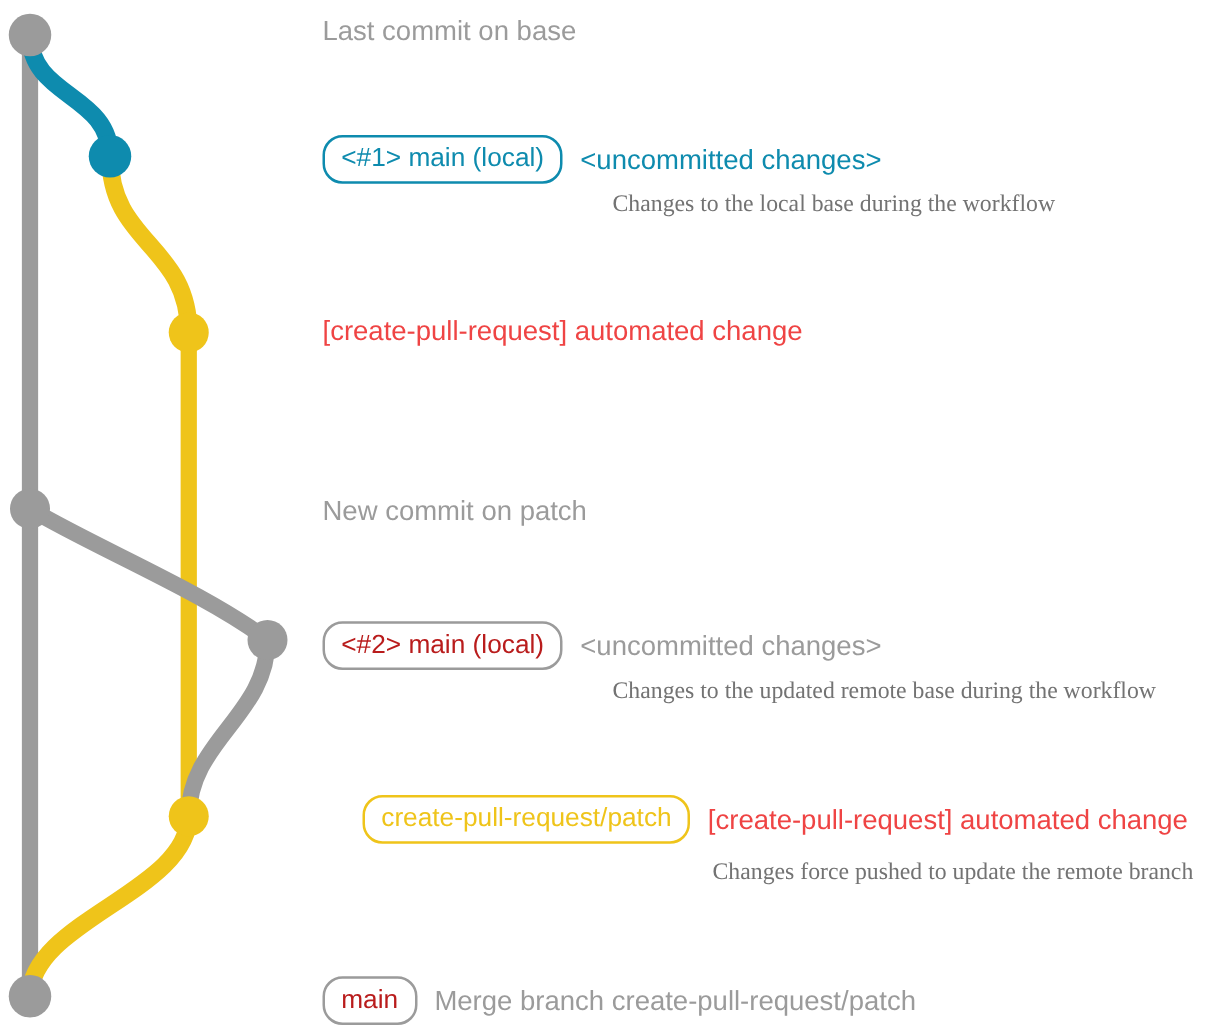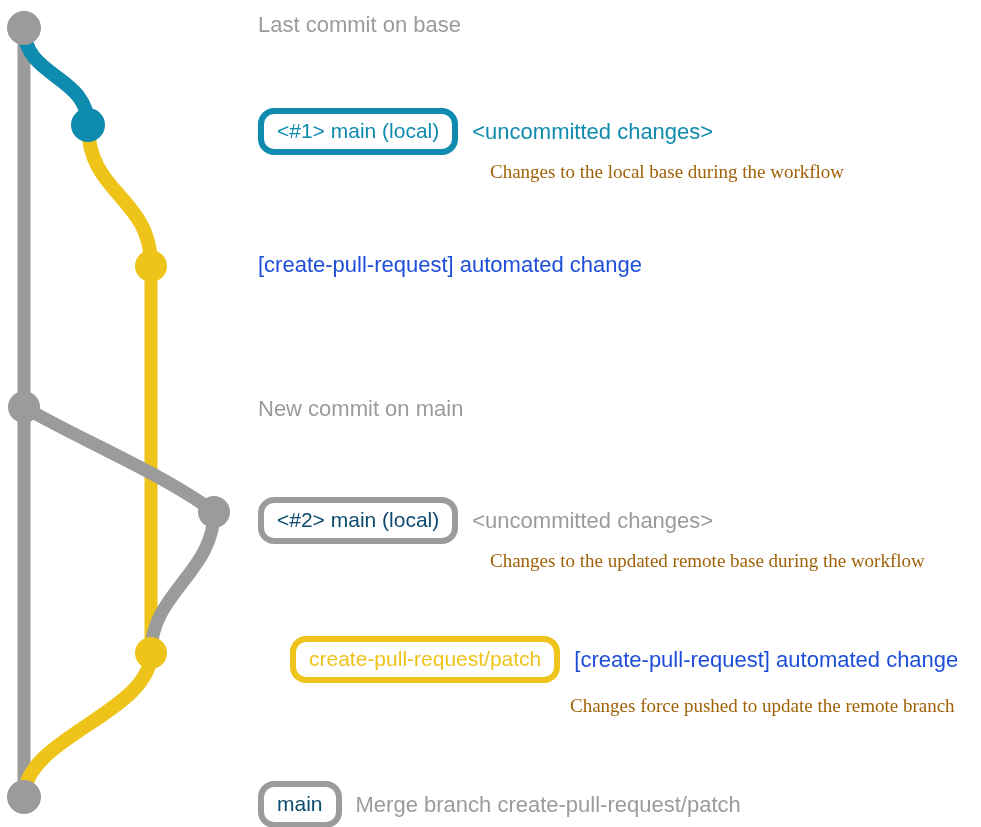--- a/index.html
+++ b/index.html
@@ -30,56 +30,56 @@
     position: absolute;
     white-space: nowrap;
   }
   .line-main {
     display: flex;
     align-items: center;
     white-space: nowrap;
   }
   .chip {
     display: inline-block;
-    border: 6px solid #1d4ed8;
+    border: 2px solid #1d4ed8;
     border-radius: 16px;
     padding: 4px 13px 6px 13px;
     font-size: 21px;
     line-height: 25px;
     color: #9B9B9B;
     background: #ffffff;
   }
   .chip.teal {
     border-color: #0E8BAE;
     color: #0E8BAE;
   }
   .chip.yellow {
     border-color: #EFC41A;
     color: #EFC41A;
     margin-left: 32px;
   }
   .chip.gray {
     border-color: #9B9B9B;
-    color: #0c4a6e;
+    color: #b91c1c;
   }
   .subject {
     font-size: 22px;
     line-height: 26px;
     color: #9B9B9B;
     margin-left: 14px;
   }
   .subject.teal { color: #0E8BAE; }
-  .subject.yellow { color: #1d4ed8; }
+  .subject.yellow { color: #ef4444; }
   .subject.gray { color: #9B9B9B; }
   .subject.nochip { margin-left: 0; }
   .note {
     font-family: "Liberation Serif", serif;
     font-size: 19px;
     line-height: 23px;
-    color: #a16207;
+    color: #737373;
     margin-top: 5px;
   }
 </style>
 </head>
 <body>
 
 <div id="canvas">
 
   <svg id="graph" viewBox="0 0 260 827" width="260" height="827" xmlns="http://www.w3.org/2000/svg">
 
@@ -122,21 +122,21 @@
   </div>
 
   <div class="row-stack" style="left:258px; top:252px;">
     <div class="line-main">
       <span class="subject yellow nochip">[create-pull-request] automated change</span>
     </div>
   </div>
 
   <div class="row-stack" style="left:258px; top:396px;">
     <div class="line-main">
-      <span class="subject gray nochip">New commit on main</span>
+      <span class="subject gray nochip">New commit on patch</span>
     </div>
   </div>
 
   <div class="row-stack" style="left:258px; top:497px;">
     <div class="line-main">
       <span class="chip gray">&lt;#2&gt; main (local)</span>
       <span class="subject gray">&lt;uncommitted changes&gt;</span>
     </div>
     <div class="note" style="margin-left:232px;">Changes to the updated remote base during the workflow</div>
   </div>

